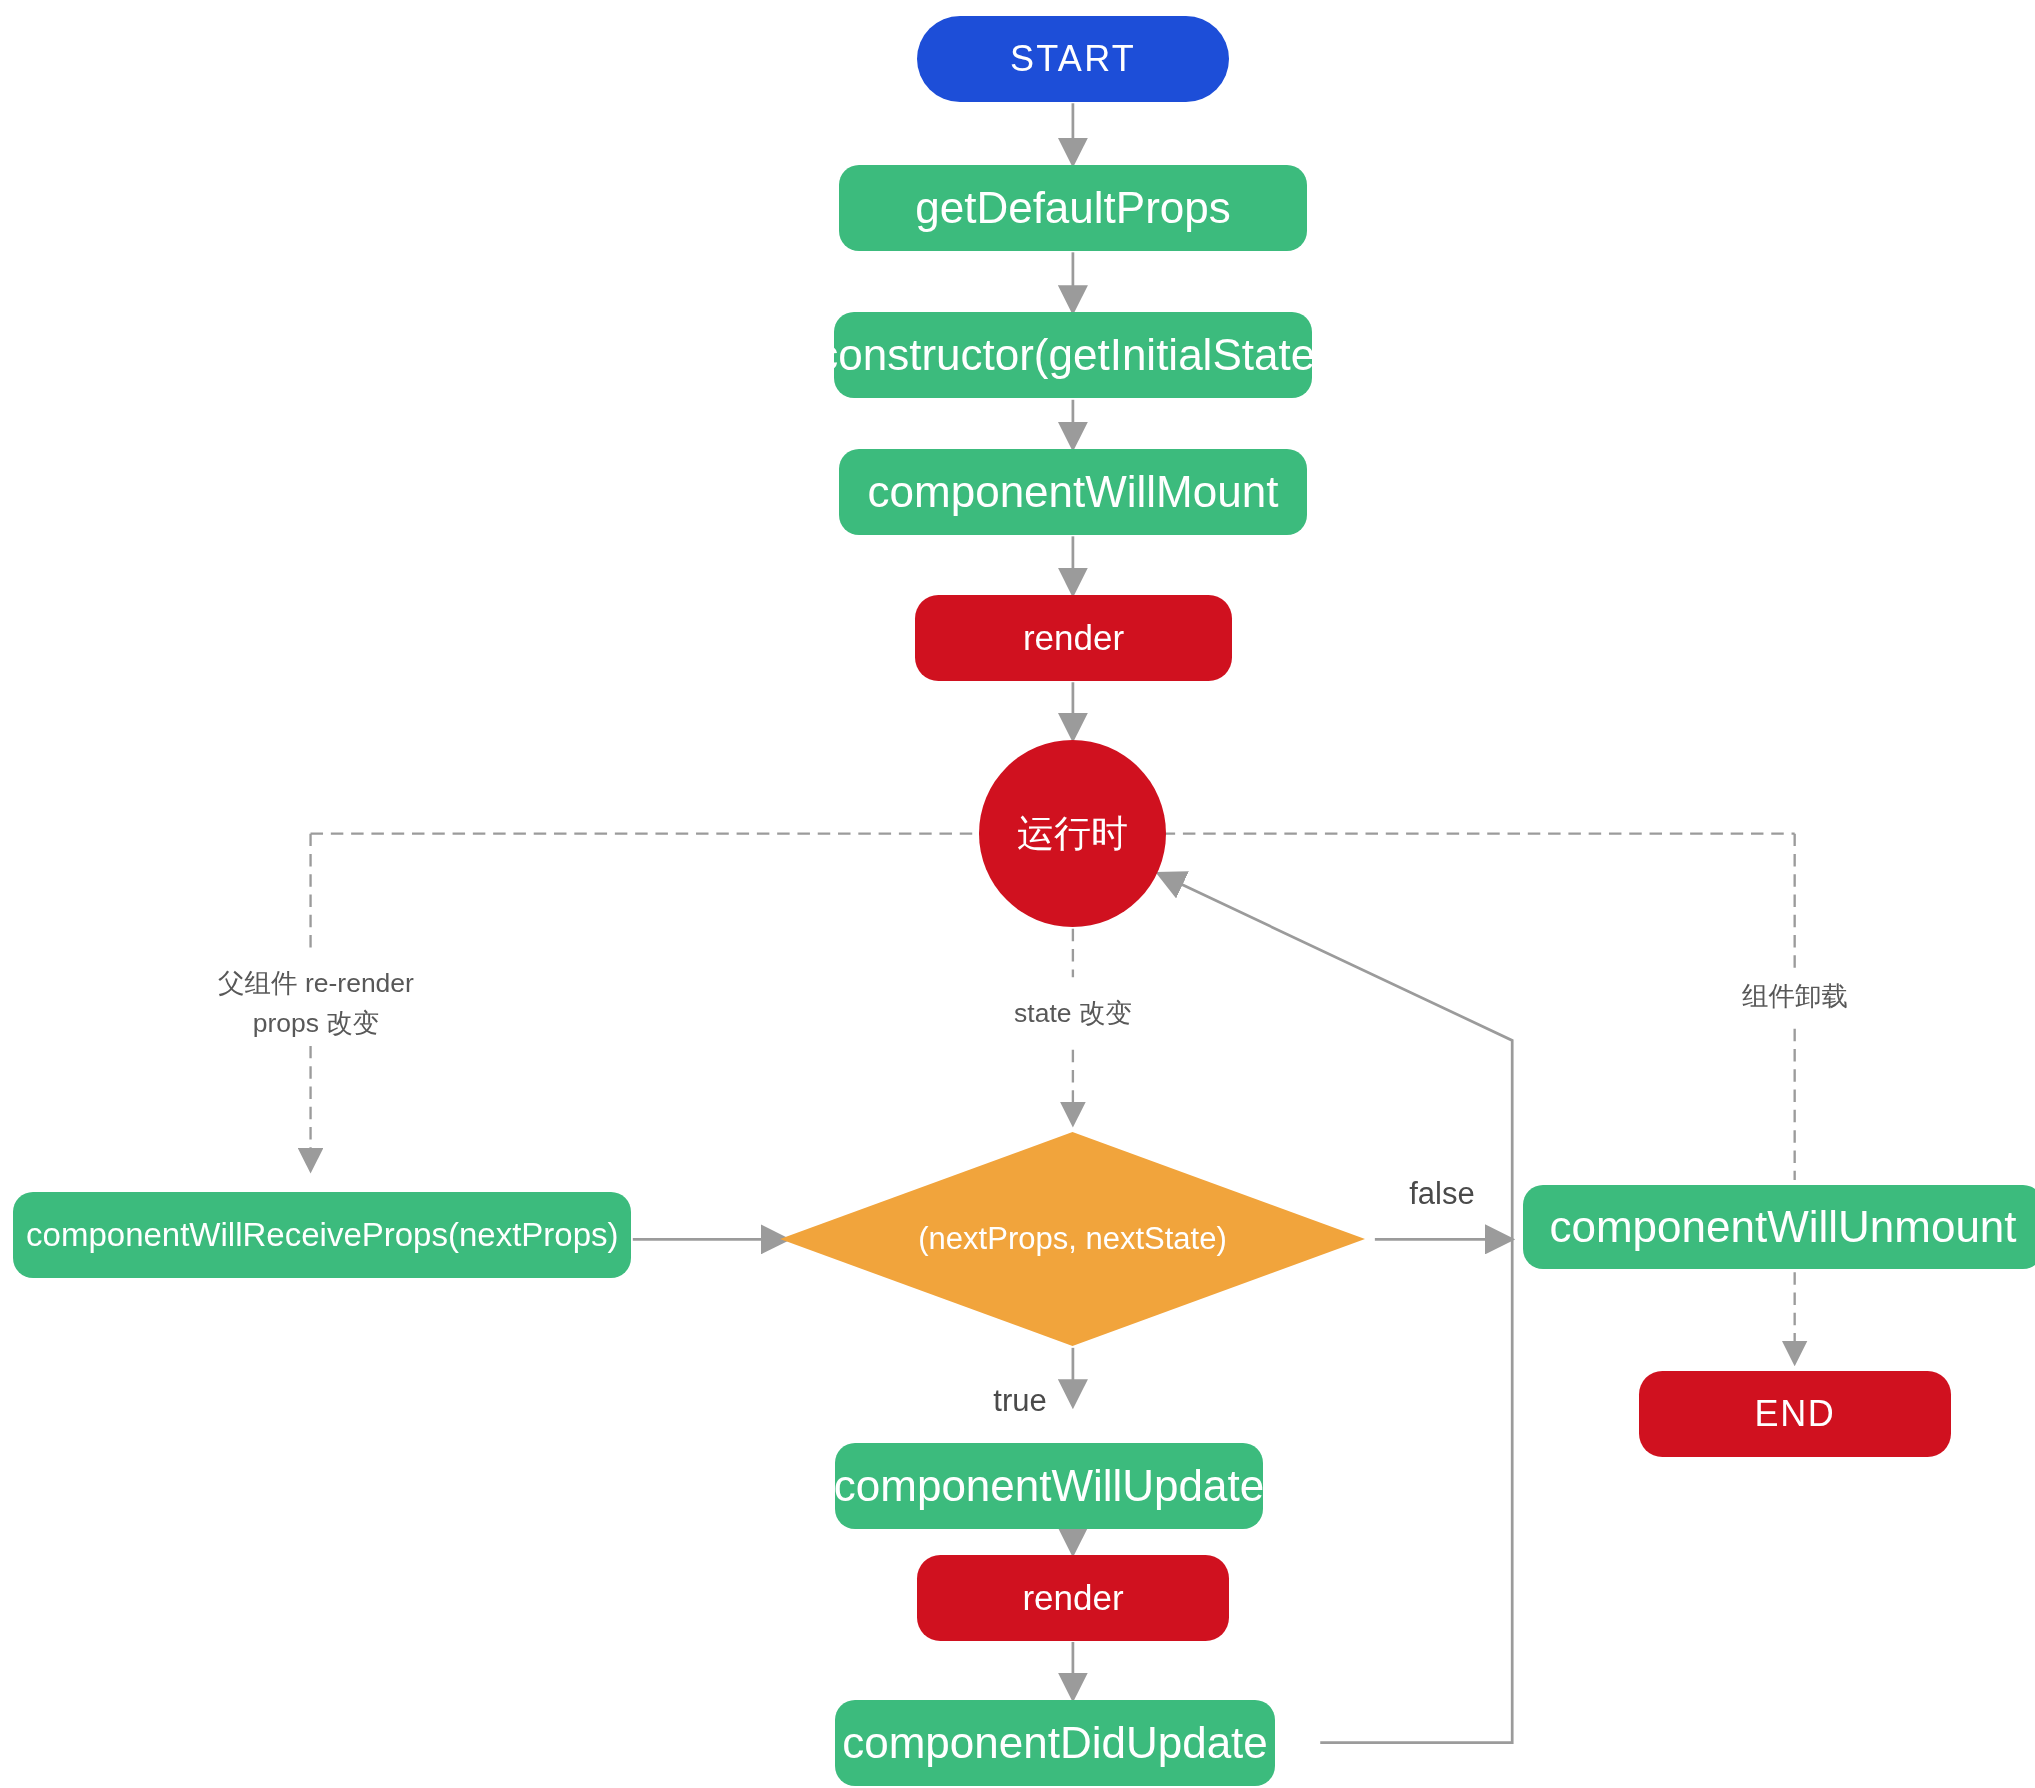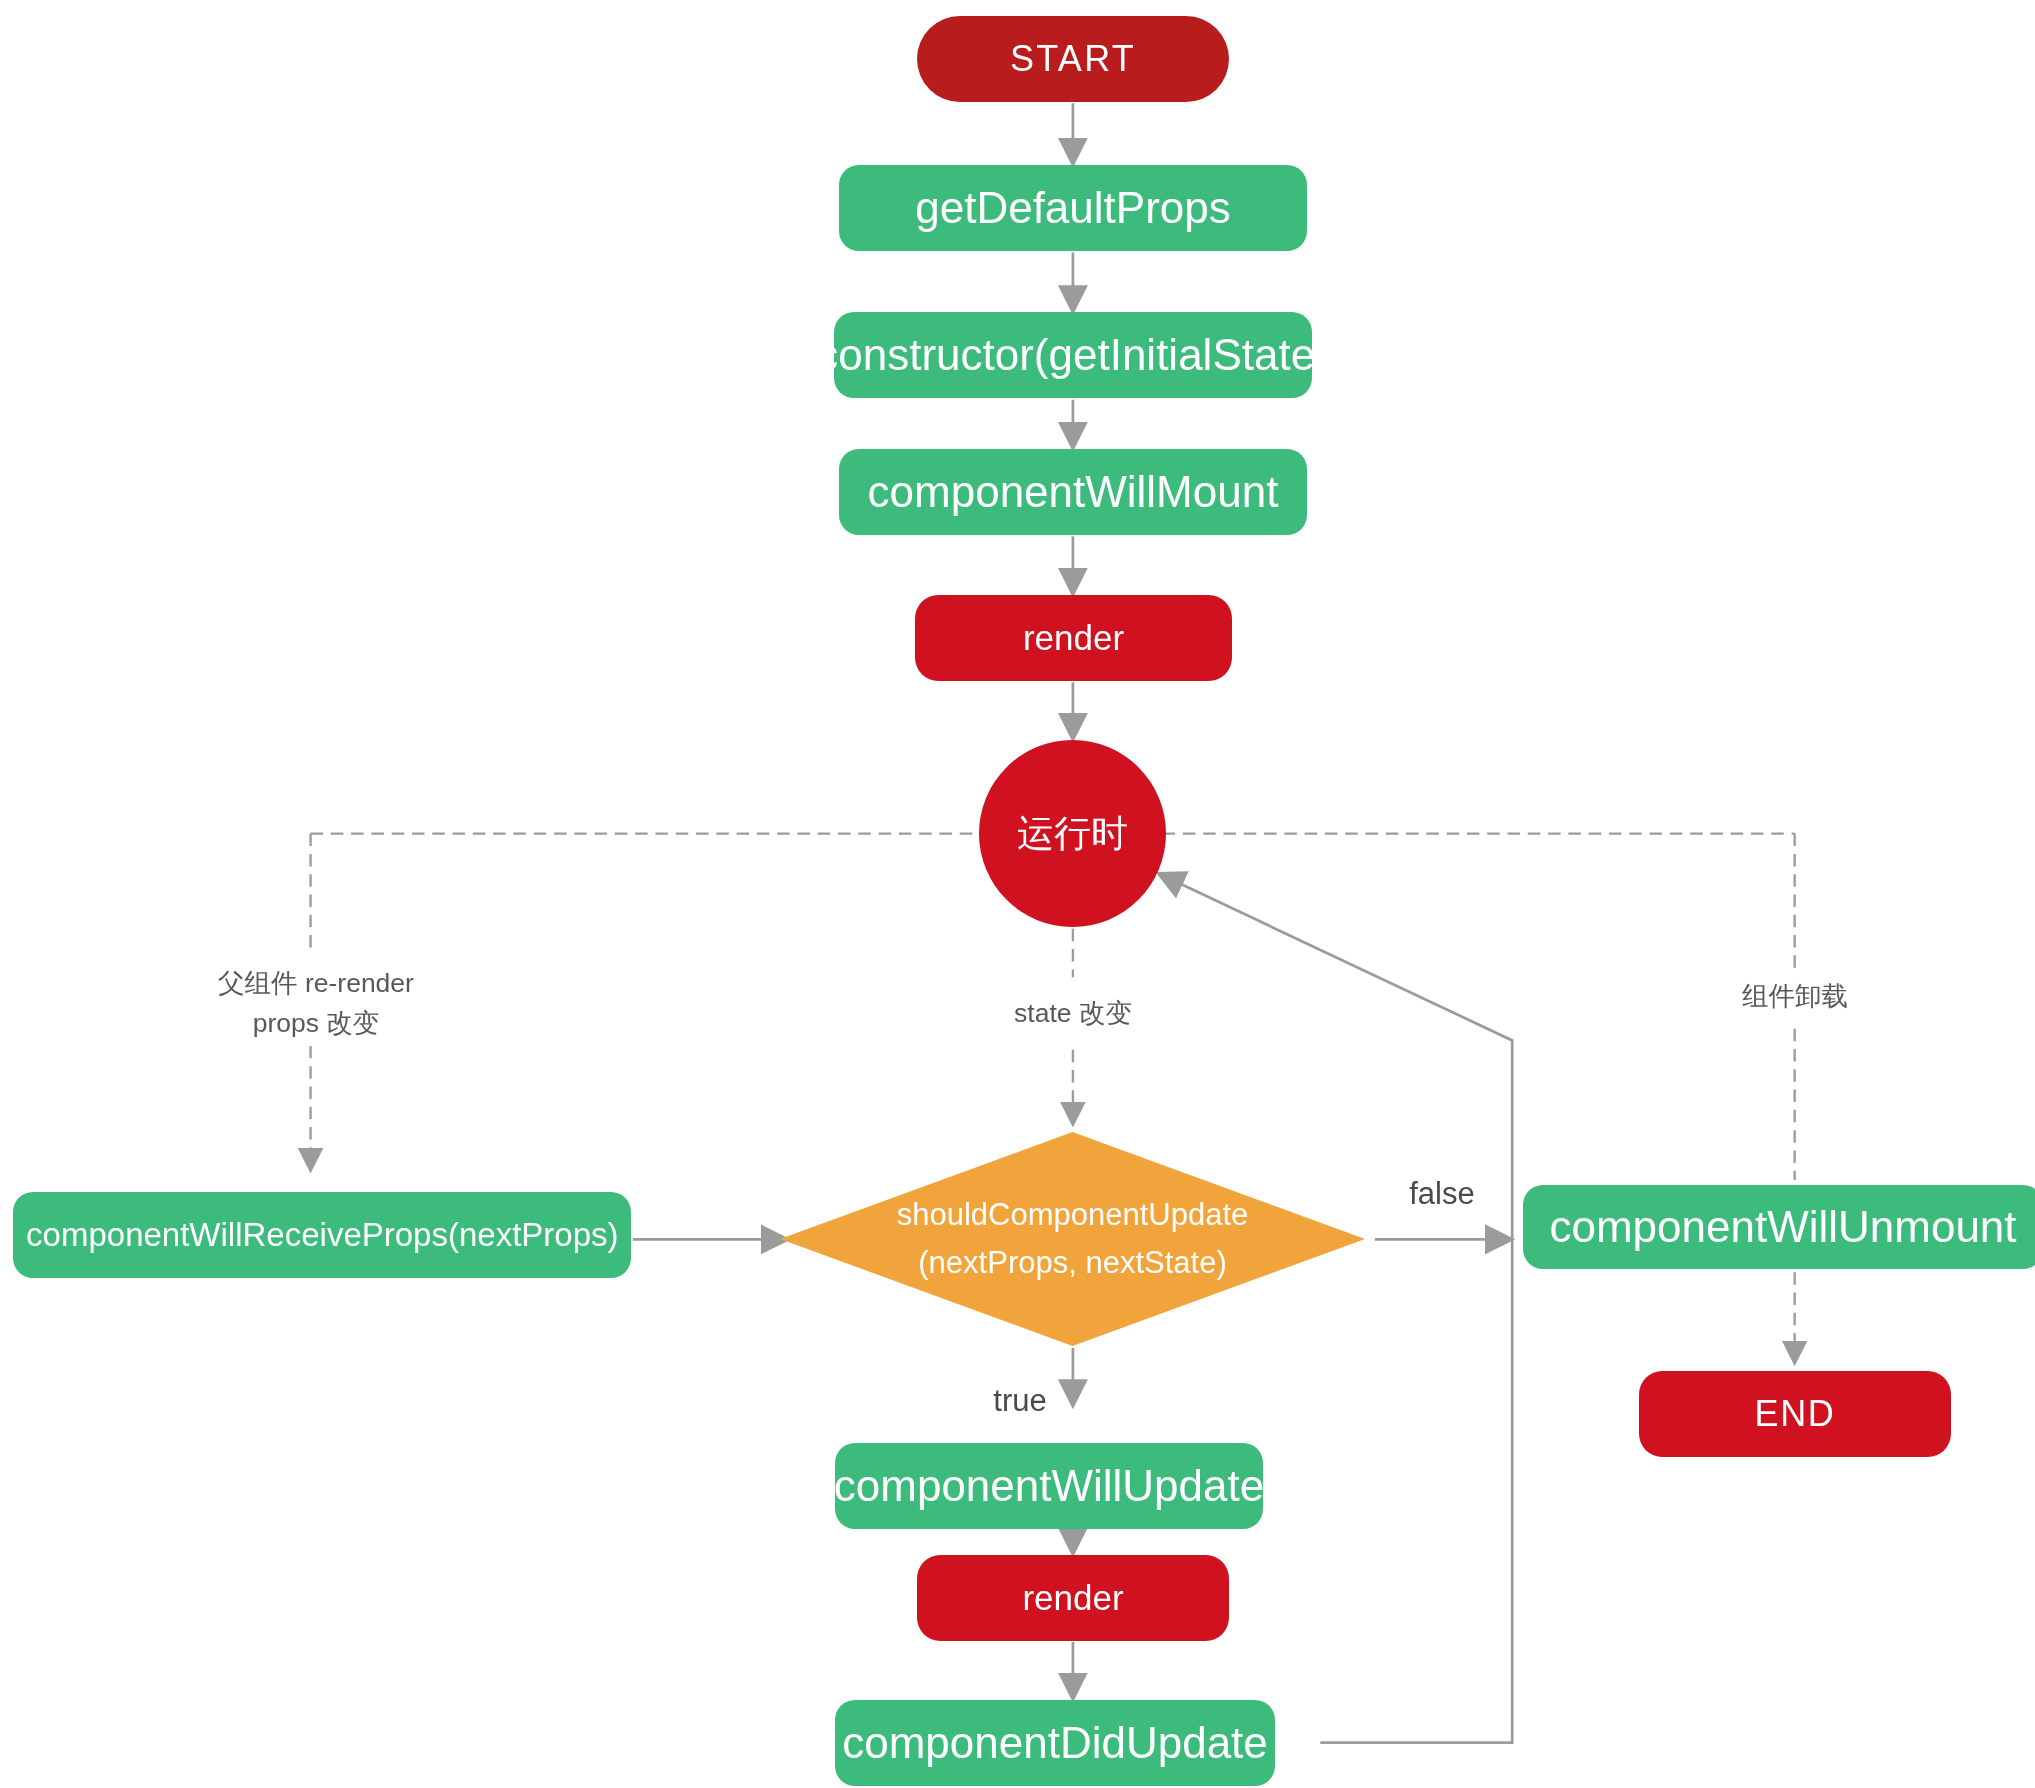--- a/index.html
+++ b/index.html
@@ -29,21 +29,21 @@
     text-align: center;
     color: #ffffff;
     box-sizing: border-box;
   }
   .proc {                     
     background: #3cbb7d;
     border-radius: 20px;
     font-size: 44px;
   }
   .startpill {
-    background: #b91c1c;
+    background: #1d4ed8;
     border-radius: 44px;
     font-size: 36px;
     letter-spacing: 2.3px;
   }
   .redbox {
     background: #d0111f;
     border-radius: 23.4px;
     font-size: 35px;
   }
   .circle {
@@ -130,21 +130,20 @@
 
   <div class="node proc" style="left:839px; top:449px; width:468px; height:86px;">componentWillMount</div>
 
   <div class="node redbox" style="left:915px; top:595px; width:317px; height:86px;">render</div>
 
   <div class="node circle" style="left:979px; top:740px; width:187px; height:187px;">运行时</div>
 
   <div class="node proc" style="left:13.3px; top:1192px; width:618px; height:86px; font-size:33px;">componentWillReceiveProps(nextProps)</div>
 
   <div class="node diamond" style="left:780px; top:1132px; width:585px; height:214px;">
-    <span>shouldComponentUpdate</span>
     <span>(nextProps, nextState)</span>
   </div>
 
   <div class="node proc" style="left:835px; top:1406px; width:428px; height:86px;margin-top:37px;">componentWillUpdate</div>
 
   <div class="node redbox" style="left:917px; top:1555px; width:312px; height:86px;">render</div>
 
   <div class="node proc" style="left:835px; top:1700px; width:440px; height:86px;">componentDidUpdate</div>
 
   <div class="node proc" style="left:1523px; top:1185px; width:520px; height:84px;">componentWillUnmount</div>

